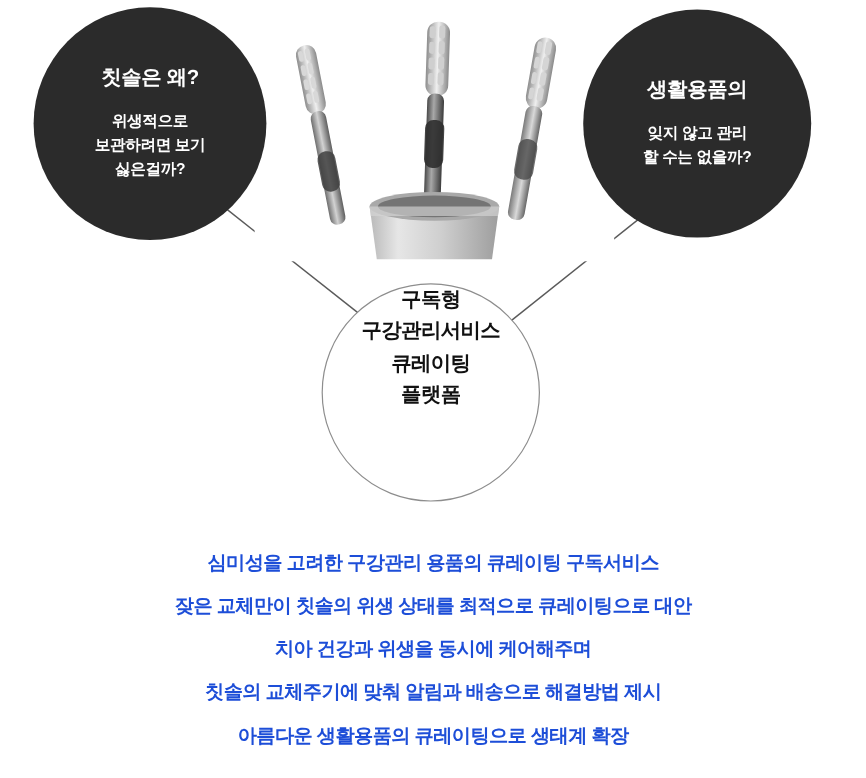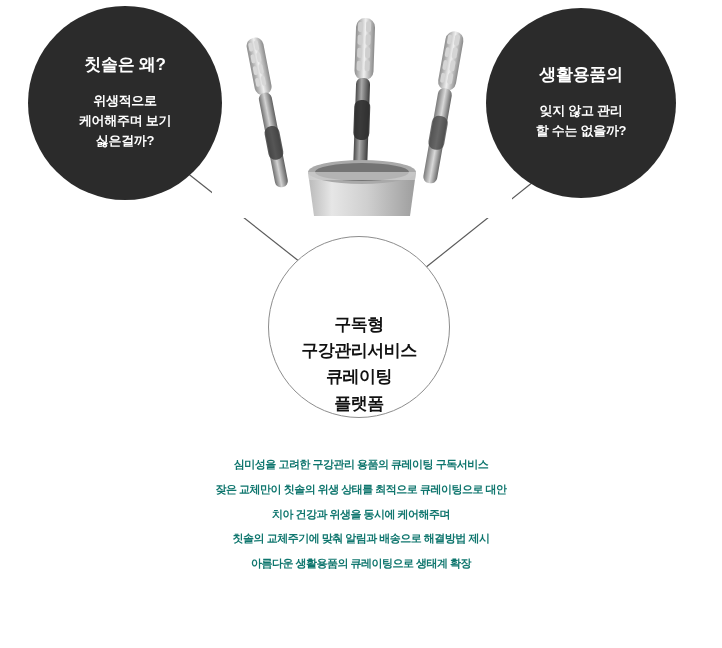--- a/index.html
+++ b/index.html
@@ -92,21 +92,21 @@
   #center-circle {
     position: absolute;
     left: 268px;
     top: 236px;
     width: 182px;
     height: 182px;
     border: 1px solid #8d8d8d;
     border-radius: 50%;
     background: #ffffff;
     display: flex;
-    align-items: flex-end;
+    align-items: flex-start;
     justify-content: center;
     text-align: center;
     z-index: 3;
     box-sizing: border-box;
   }
   #center-circle .c-text {
     font-size: 17px;
     font-weight: bold;
     line-height: 1.55;
     letter-spacing: -0.5px;
@@ -117,24 +117,24 @@
   
   #description {
     position: absolute;
     left: 0;
     top: 452px;
     width: 722px;
     text-align: center;
     z-index: 3;
   }
   #description .desc-line {
-    font-size: 11px;
+    font-size: 16px;
     line-height: 2.25;
     letter-spacing: -0.5px;
-    color: #0f766e;
+    color: #1d4ed8;
     font-weight: bold;
   }
 </style>
 </head>
 <body>
 
 <div id="stage">
 
   <svg id="connectors" viewBox="0 0 722 648">
     <line x1="186" y1="172" x2="300" y2="262" stroke="#5a5a5a" stroke-width="1.2"></line>
@@ -223,21 +223,21 @@
 
     <path d="M96 168 L204 168 L198 212 L102 212 Z" fill="url(#cupGrad)"></path>
     <ellipse cx="150" cy="168" rx="54" ry="12" fill="#a9a9a9"></ellipse>
     <ellipse cx="150" cy="168" rx="47" ry="9" fill="#747474"></ellipse>
     <path d="M96 168 L204 168 L203 176 L97 176 Z" fill="#d6d6d6" opacity="0.65"></path>
   </svg>
 
   <div class="bubble" id="bubble-left">
     <div class="b-title">칫솔은 왜?</div>
     <div class="b-body">위생적으로
-케어해주며 보기
+보관하려면 보기
 싫은걸까?</div>
   </div>
 
   <div class="bubble" id="bubble-right">
     <div class="b-title">생활용품의</div>
     <div class="b-body">잊지 않고 관리
 할 수는 없을까?</div>
   </div>
 
   <div id="center-circle">

